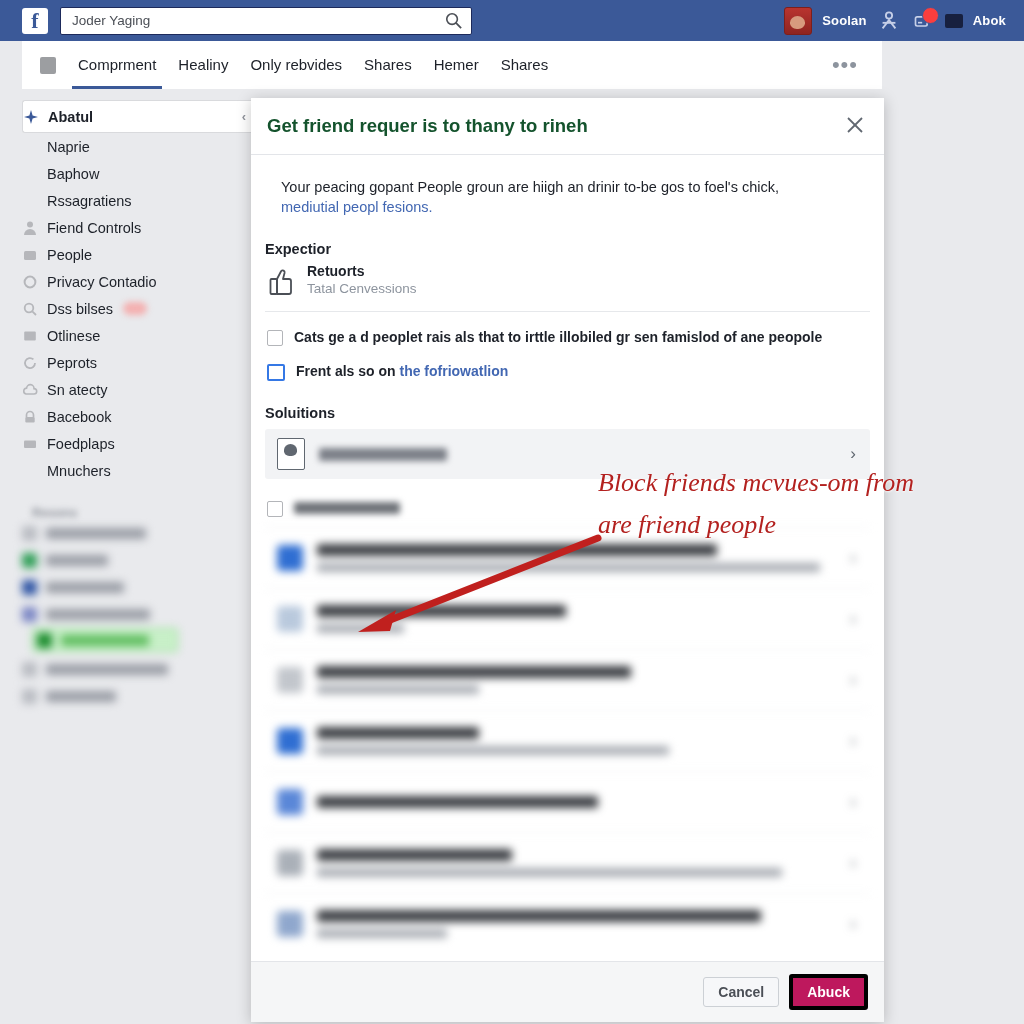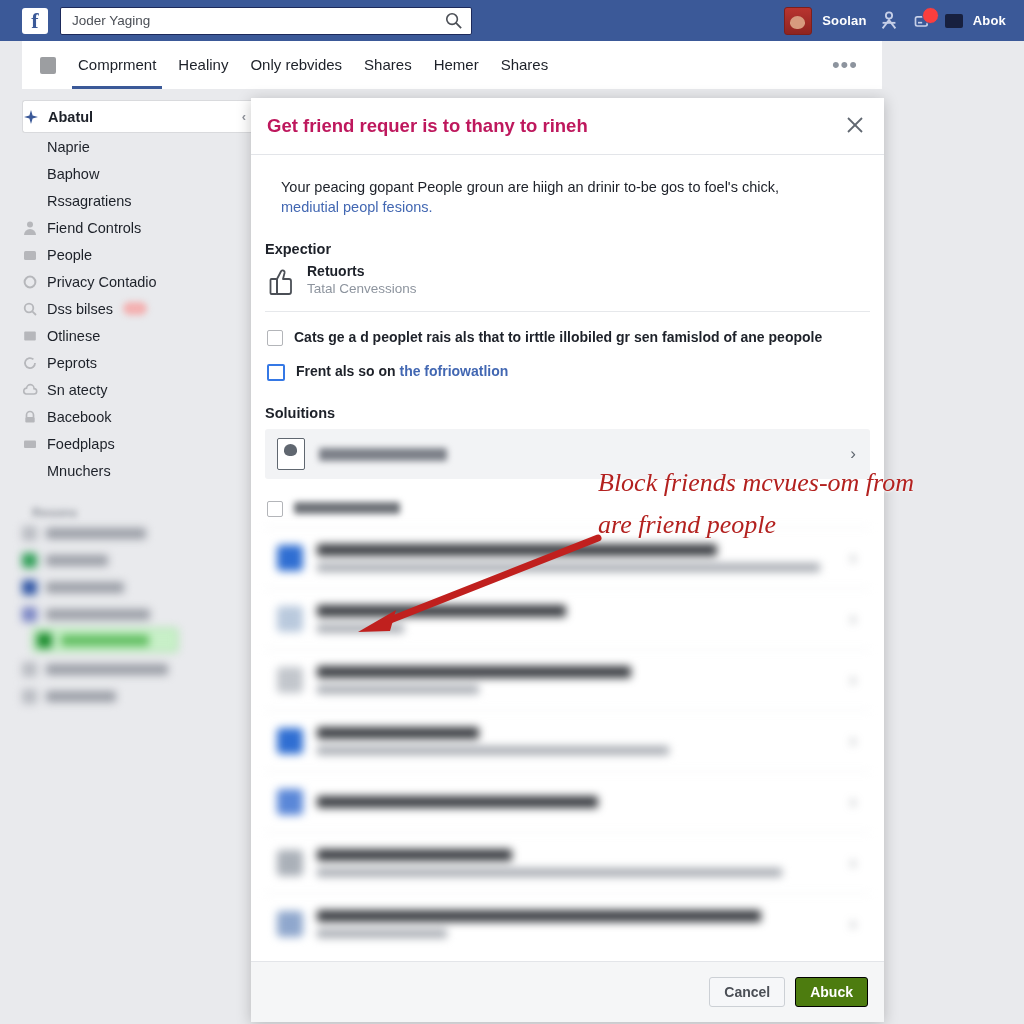--- a/index.html
+++ b/index.html
@@ -107,21 +107,21 @@
   
   .modal{
     position:absolute;left:251px;top:98px;width:633px;height:924px;
     background:#fff;box-shadow:0 2px 14px rgba(0,0,0,.22);
     display:flex;flex-direction:column;
   }
   .modal-head{
     height:56px;border-bottom:1px solid #e3e5e9;display:flex;align-items:center;
     padding:0 18px 0 16px;position:relative;flex:0 0 56px;
   }
-  .modal-title{font-size:18.5px;font-weight:bold;color:#be185d;}
+  .modal-title{font-size:18.5px;font-weight:bold;color:#14532d;}
   .close-x{
     position:absolute;right:18px;top:16px;width:22px;height:22px;color:#606770;
   }
   .modal-body{position:relative;flex:1 1 auto;overflow:hidden;padding:0 14px;}
   .body-text{
     margin:22px 0 0 16px;font-size:14.5px;line-height:20px;color:#1d2129;
   }
   .body-text a{color:#4267b2;text-decoration:none;}
   .sub-head{
     margin-top:24px;font-size:14.5px;font-weight:bold;color:#1d2129;
@@ -168,21 +168,21 @@
 
   .modal-foot{
     flex:0 0 60px;height:60px;border-top:1px solid #e3e5e9;background:#f5f6f7;
     display:flex;align-items:center;justify-content:flex-end;padding-right:16px;gap:10px;
   }
   .btn{
     font-size:14px;font-weight:bold;border-radius:3px;padding:6px 14px;cursor:pointer;
     font-family:"Liberation Sans",sans-serif;
   }
   .btn-cancel{background:#f6f7f9;border:1px solid #ccd0d5;color:#4b4f56;}
-  .btn-primary{background:#4d7c0f;border:1px solid #000000;color:#fff;}
+  .btn-primary{background:#be185d;border:4px solid #000000;color:#fff;}
 
   
   .annot{
     position:absolute;left:598px;top:462px;width:360px;
     font-family:"Liberation Serif",serif;font-style:italic;
     font-size:26px;line-height:42px;color:#b3211f;
     text-shadow:0 1px 2px rgba(255,255,255,.95);
     pointer-events:none;
   }
   .annot-arrow{position:absolute;left:350px;top:530px;pointer-events:none;}

